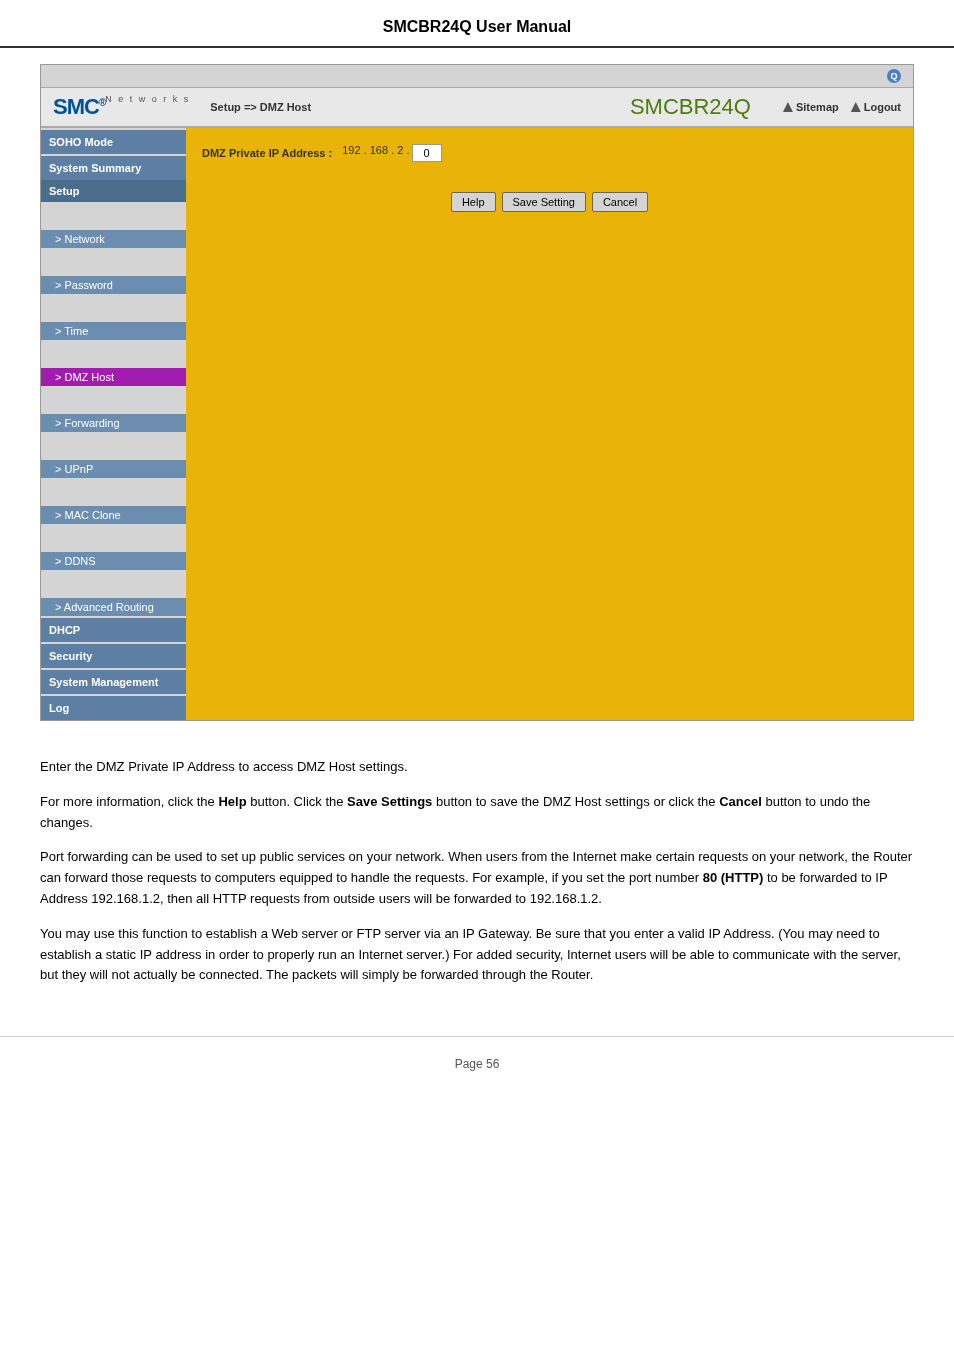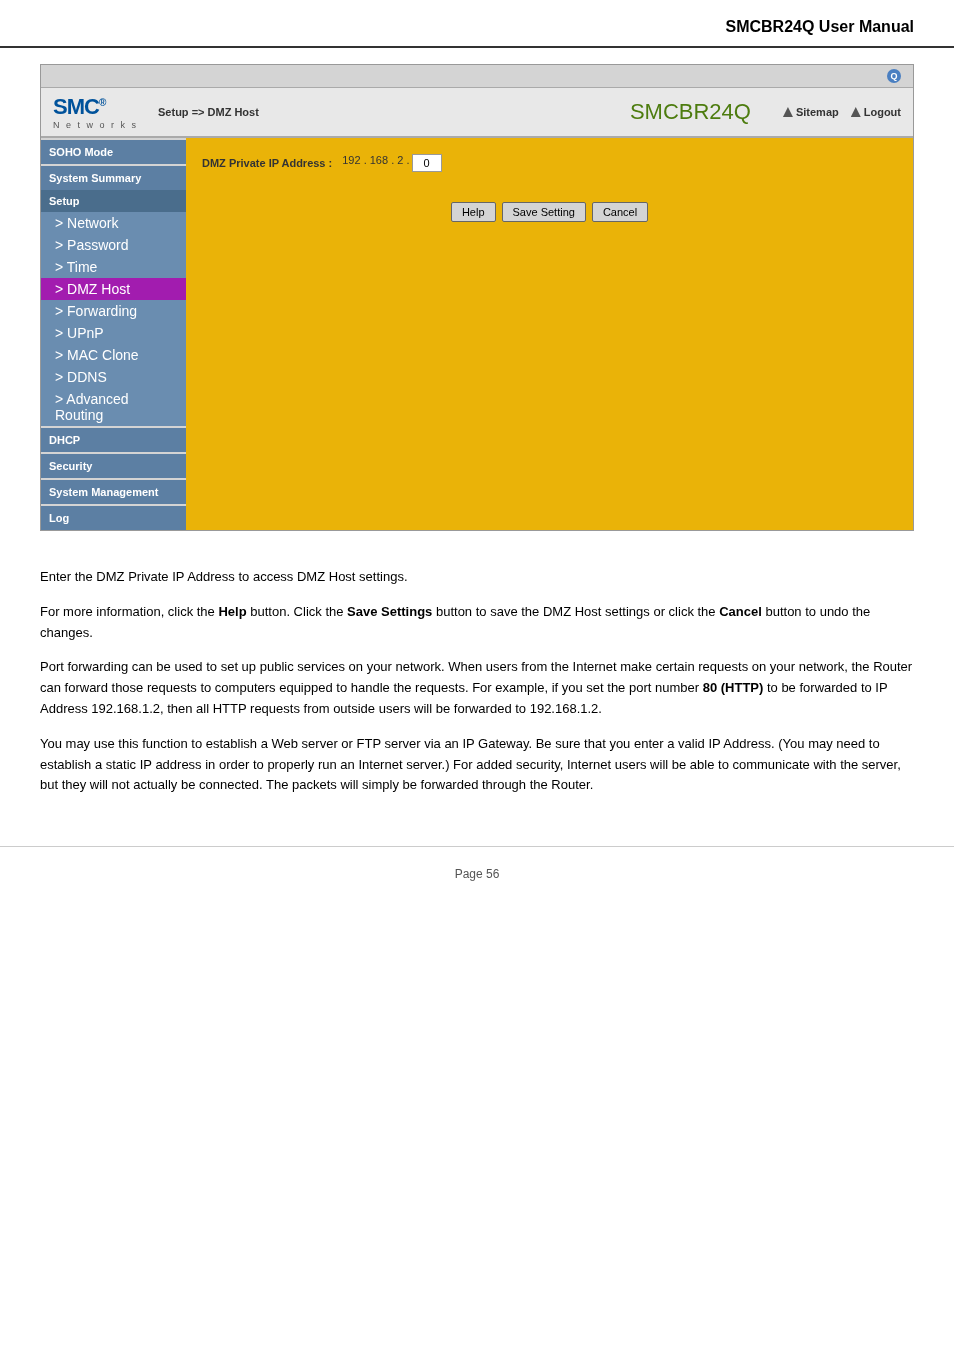--- a/index.html
+++ b/index.html
@@ -5,21 +5,21 @@
     * { margin: 0; padding: 0; box-sizing: border-box; }
     body {
       font-family: Arial, Helvetica, sans-serif;
       font-size: 13px;
       background: #fff;
       color: #000;
       width: 954px;
     }
 
     .page-header {
-      text-align: right;
+      text-align: center;
       padding: 18px 40px 10px 40px;
       border-bottom: 2px solid #333;
       margin-bottom: 16px;
     }
     .page-header h1 {
       font-size: 16px;
       font-weight: bold;
     }
 
     .router-ui {
@@ -64,21 +64,21 @@
     .header-bar {
       background: #e8e8e8;
       display: flex;
       align-items: center;
       padding: 6px 12px;
       border-bottom: 2px solid #aaa;
       gap: 20px;
     }
     .smc-logo {
       display: flex;
-      flex-direction: column;
+      flex-direction: row;
       align-items: flex-start;
       min-width: 80px;
     }
     .smc-logo .logo-text {
       font-size: 22px;
       font-weight: bold;
       color: #00529b;
       letter-spacing: -1px;
     }
     .smc-logo .logo-text sup {
@@ -153,21 +153,22 @@
       background: #5c7fa3;
       color: white;
       font-weight: bold;
       padding: 6px 8px;
       margin-top: 2px;
     }
     .sidebar-item.sub-item {
       background: #6a8db0;
       color: white;
       padding: 3px 8px 3px 14px;
-      font-size: 14px;
+      font-size: 11px;
+      margin-top: 28px;
     }
     .sidebar-item.sub-item.active {
       background: #a21caf;
     }
     .sidebar-item.main-category {
       background: #4a6d8c;
       color: white;
       font-weight: bold;
       padding: 5px 8px;
     }

